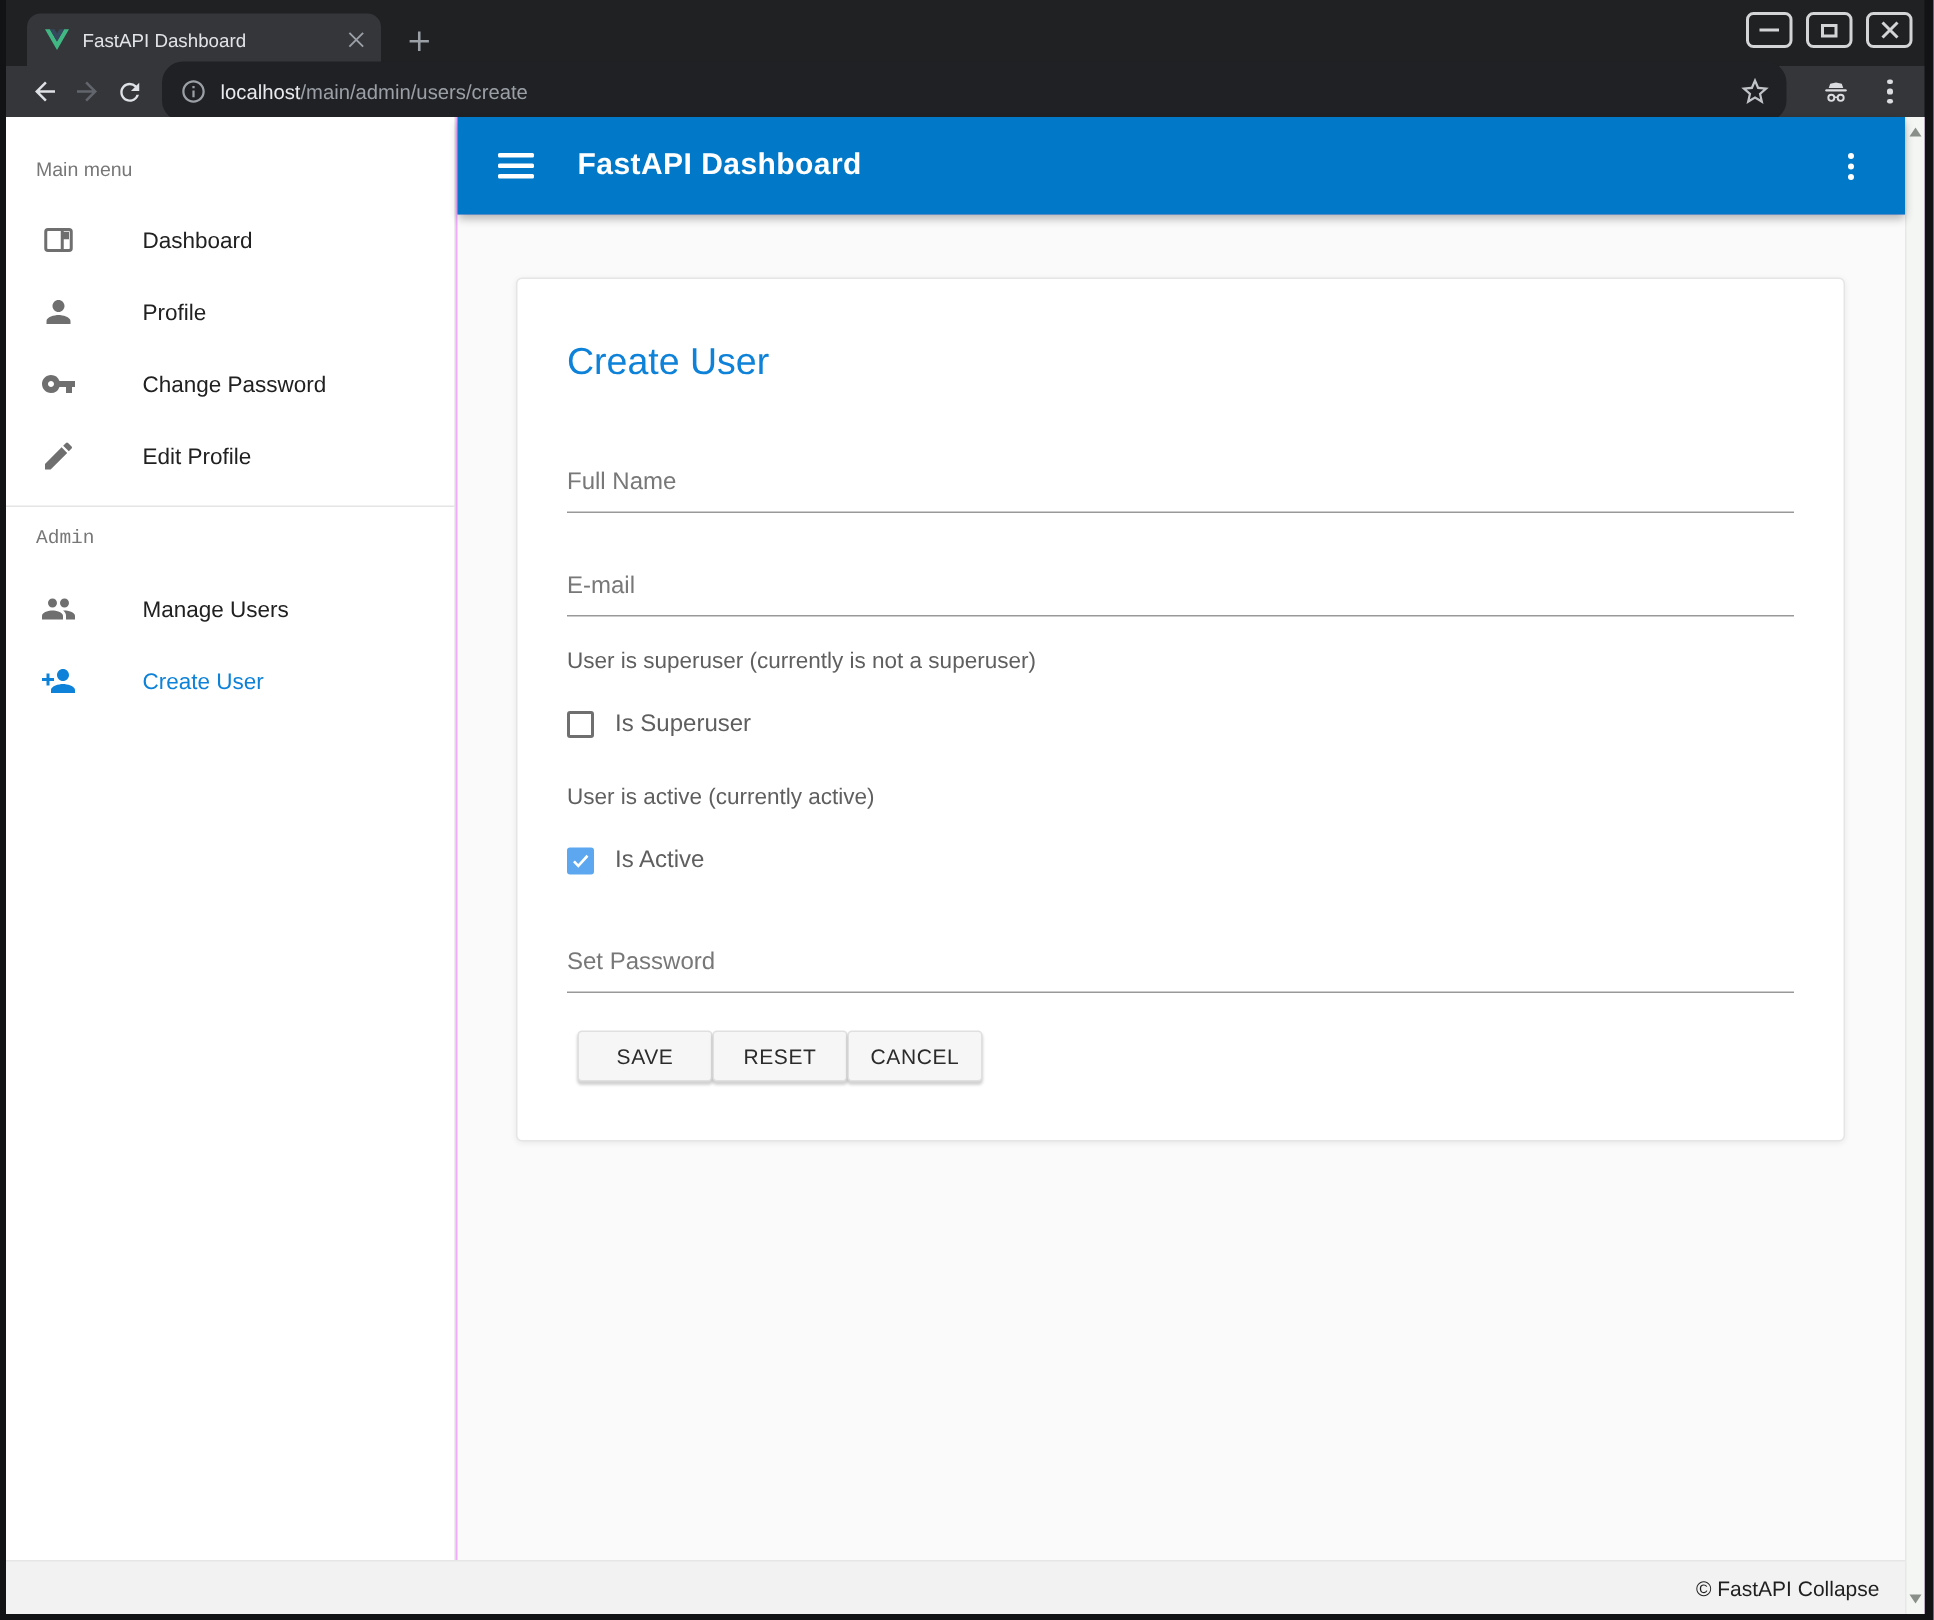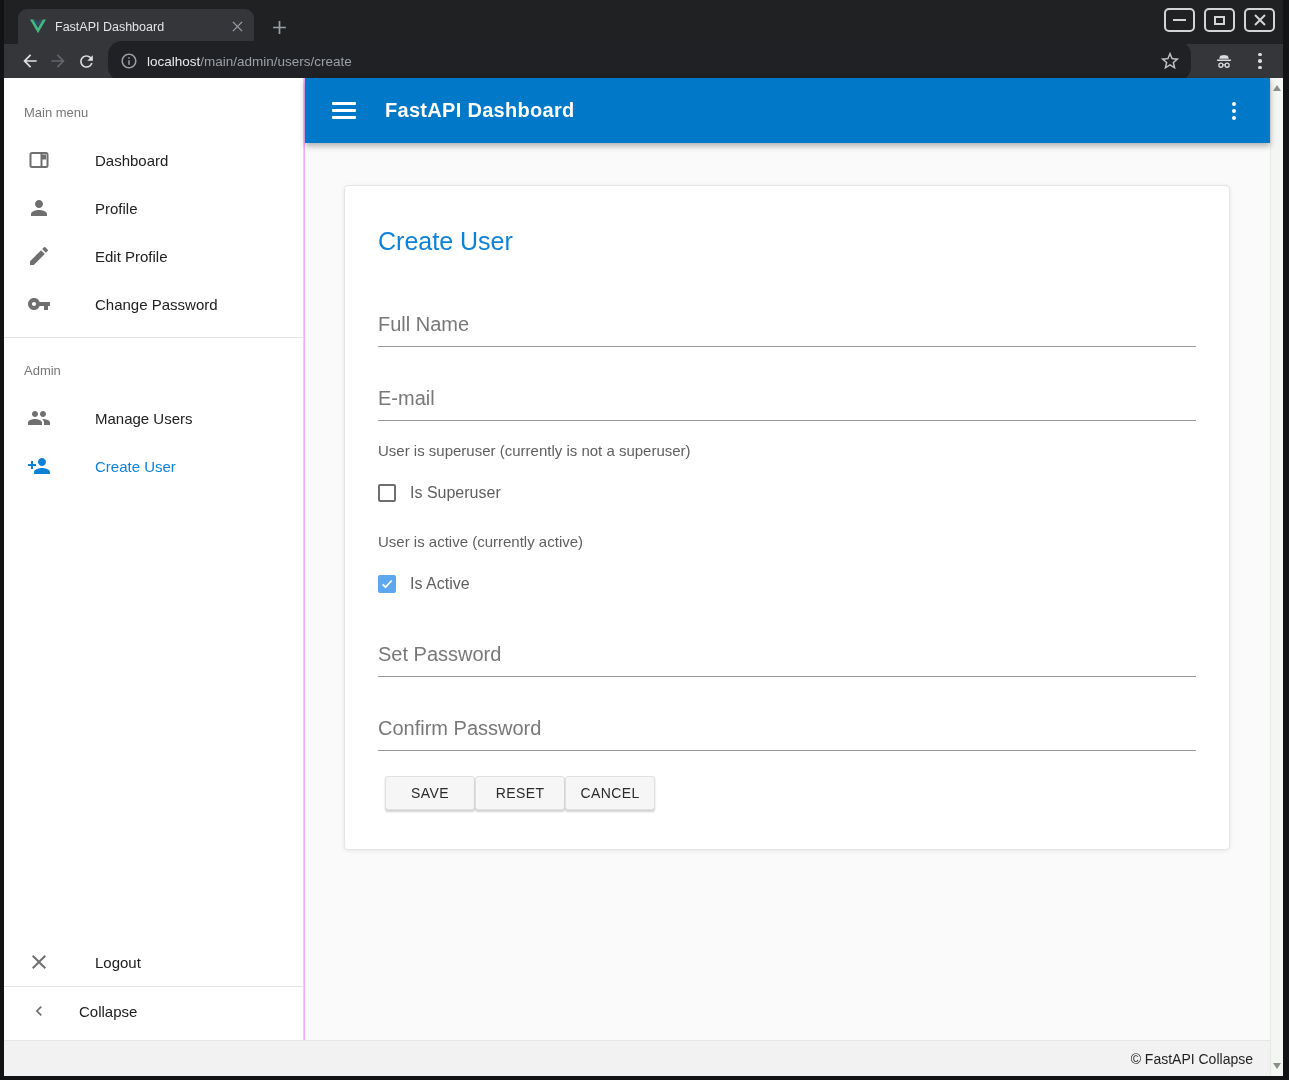--- a/index.html
+++ b/index.html
@@ -117,21 +117,21 @@
     box-shadow:0 1px 4px rgba(0,0,0,.08);
     padding:41px 33px 39px 33px;
   }
   .card-title { color:var(--accent); font-size:25px; font-weight:500; }
 
   .text-field { margin-top:57px; }
   .text-field + .text-field { margin-top:40px; }
   .text-field input {
     width:100%; border:0; border-bottom:1px solid #999; outline:none;
     background:transparent; font-family:"Liberation Sans", sans-serif;
-    font-size:20px; color:#212121; padding:0 0 10px 0;
+    font-size:16px; color:#212121; padding:0 0 10px 0;
   }
   .text-field input::placeholder { color:#787878; opacity:1; }
 
   .hint { margin-top:21px; font-size:15px; color:#5f5f5f; }
   .checkbox-row { margin-top:26px; display:flex; align-items:center; }
   .checkbox {
     width:18px; height:18px; border-radius:2px; flex:0 0 auto;
     display:flex; align-items:center; justify-content:center; cursor:pointer;
   }
   .checkbox.unchecked { border:2px solid #6f6f6f; background:#fff; }
@@ -245,62 +245,47 @@
           <span class="mi-label">Dashboard</span>
         </div>
         <div class="menu-item">
           <svg class="mi-icon" viewBox="0 0 24 24">
               <path fill="currentColor" d="M12 12c2.21 0 4-1.79 4-4s-1.79-4-4-4-4 1.79-4 4 1.79 4 4 4zm0 2c-2.67 0-8 1.34-8 4v2h16v-2c0-2.66-5.33-4-8-4z"></path>
             </svg>
           <span class="mi-label">Profile</span>
         </div>
         <div class="menu-item">
           <svg class="mi-icon" viewBox="0 0 24 24">
+              <path fill="currentColor" d="M12.65 10A5.99 5.99 0 0 0 7 6c-3.31 0-6 2.69-6 6s2.69 6 6 6a5.99 5.99 0 0 0 5.65-4H17v4h4v-4h2v-4H12.65zM7 14c-1.1 0-2-.9-2-2s.9-2 2-2 2 .9 2 2-.9 2-2 2z"></path>
+            </svg>
+          <span class="mi-label">Change Password</span>
+        </div>
+        <div class="menu-item">
+          <svg class="mi-icon" viewBox="0 0 24 24">
               <path fill="currentColor" d="M3 17.25V21h3.75L17.81 9.94l-3.75-3.75L3 17.25zM20.71 7.04c.39-.39.39-1.02 0-1.41l-2.34-2.34a.9959.9959 0 0 0-1.41 0l-1.83 1.83 3.75 3.75 1.83-1.83z"></path>
             </svg>
           <span class="mi-label">Edit Profile</span>
-        </div>
-        <div class="menu-item">
-          <svg class="mi-icon" viewBox="0 0 24 24">
-              <path fill="currentColor" d="M12.65 10A5.99 5.99 0 0 0 7 6c-3.31 0-6 2.69-6 6s2.69 6 6 6a5.99 5.99 0 0 0 5.65-4H17v4h4v-4h2v-4H12.65zM7 14c-1.1 0-2-.9-2-2s.9-2 2-2 2 .9 2 2-.9 2-2 2z"></path>
-            </svg>
-          <span class="mi-label">Change Password</span>
         </div>
       </nav>
       <hr class="divider">
-      <div class="section-label" style="margin-top:25px;">Admin</div>
+      <div class="section-label" style="margin-top:13px;font-family:Liberation Mono, monospace;">Admin</div>
       <nav class="menu-group">
         <div class="menu-item">
           <svg class="mi-icon" viewBox="0 0 24 24">
               <path fill="currentColor" d="M16 11c1.66 0 2.99-1.34 2.99-3S17.66 5 16 5c-1.66 0-3 1.34-3 3s1.34 3 3 3zm-8 0c1.66 0 2.99-1.34 2.99-3S9.66 5 8 5C6.34 5 5 6.34 5 8s1.34 3 3 3zm0 2c-2.33 0-7 1.17-7 3.5V19h14v-2.5c0-2.33-4.67-3.5-7-3.5zm8 0c-.29 0-.62.02-.97.05 1.16.84 1.97 1.97 1.97 3.45V19h6v-2.5c0-2.33-4.67-3.5-7-3.5z"></path>
             </svg>
           <span class="mi-label">Manage Users</span>
         </div>
         <div class="menu-item active">
           <svg class="mi-icon" viewBox="0 0 24 24">
               <path fill="currentColor" d="M15 12c2.21 0 4-1.79 4-4s-1.79-4-4-4-4 1.79-4 4 1.79 4 4 4zm-9-2V7H4v3H1v2h3v3h2v-3h3v-2H6zm9 4c-2.67 0-8 1.34-8 4v2h16v-2c0-2.66-5.33-4-8-4z"></path>
             </svg>
           <span class="mi-label">Create User</span>
         </div>
       </nav>
-      <div class="sidebar-bottom">
-        <div class="menu-item">
-          <svg class="mi-icon" viewBox="0 0 24 24">
-              <path fill="currentColor" d="M19 6.41L17.59 5 12 10.59 6.41 5 5 6.41 10.59 12 5 17.59 6.41 19 12 13.41 17.59 19 19 17.59 13.41 12z"></path>
-            </svg>
-          <span class="mi-label">Logout</span>
-        </div>
-        <hr class="divider">
-        <div class="menu-item">
-          <svg class="mi-icon" viewBox="0 0 24 24" style="width:20px;height:20px;margin-left:2px;">
-              <path fill="currentColor" d="M15.41 7.41L14 6l-6 6 6 6 1.41-1.41L10.83 12z"></path>
-            </svg>
-          <span class="mi-label" style="margin-left:30px;">Collapse</span>
-        </div>
-      </div>
     </aside>
 
     <div class="main">
       <header class="appbar">
         <span class="hamburger">
             <i></i>
             <i></i>
             <i></i>
           </span>
         <span class="appbar-title">FastAPI Dashboard</span>
@@ -336,23 +321,20 @@
                   <path fill="none" stroke="#ffffff" stroke-width="3" d="M4.5 12.5l5 5 10.5-11.5"></path>
                 </svg>
             </span>
             <span class="checkbox-label">Is Active</span>
           </div>
 
           <div class="text-field pw-gap">
             <input type="text" placeholder="Set Password" style="">
           </div>
 
-          <div class="text-field">
-            <input type="text" placeholder="Confirm Password" style="">
-          </div>
 
           <div class="button-row">
             <button class="btn">SAVE</button>
             <button class="btn">RESET</button>
             <button class="btn">CANCEL</button>
           </div>
         </section>
       </div>
     </div>
 

